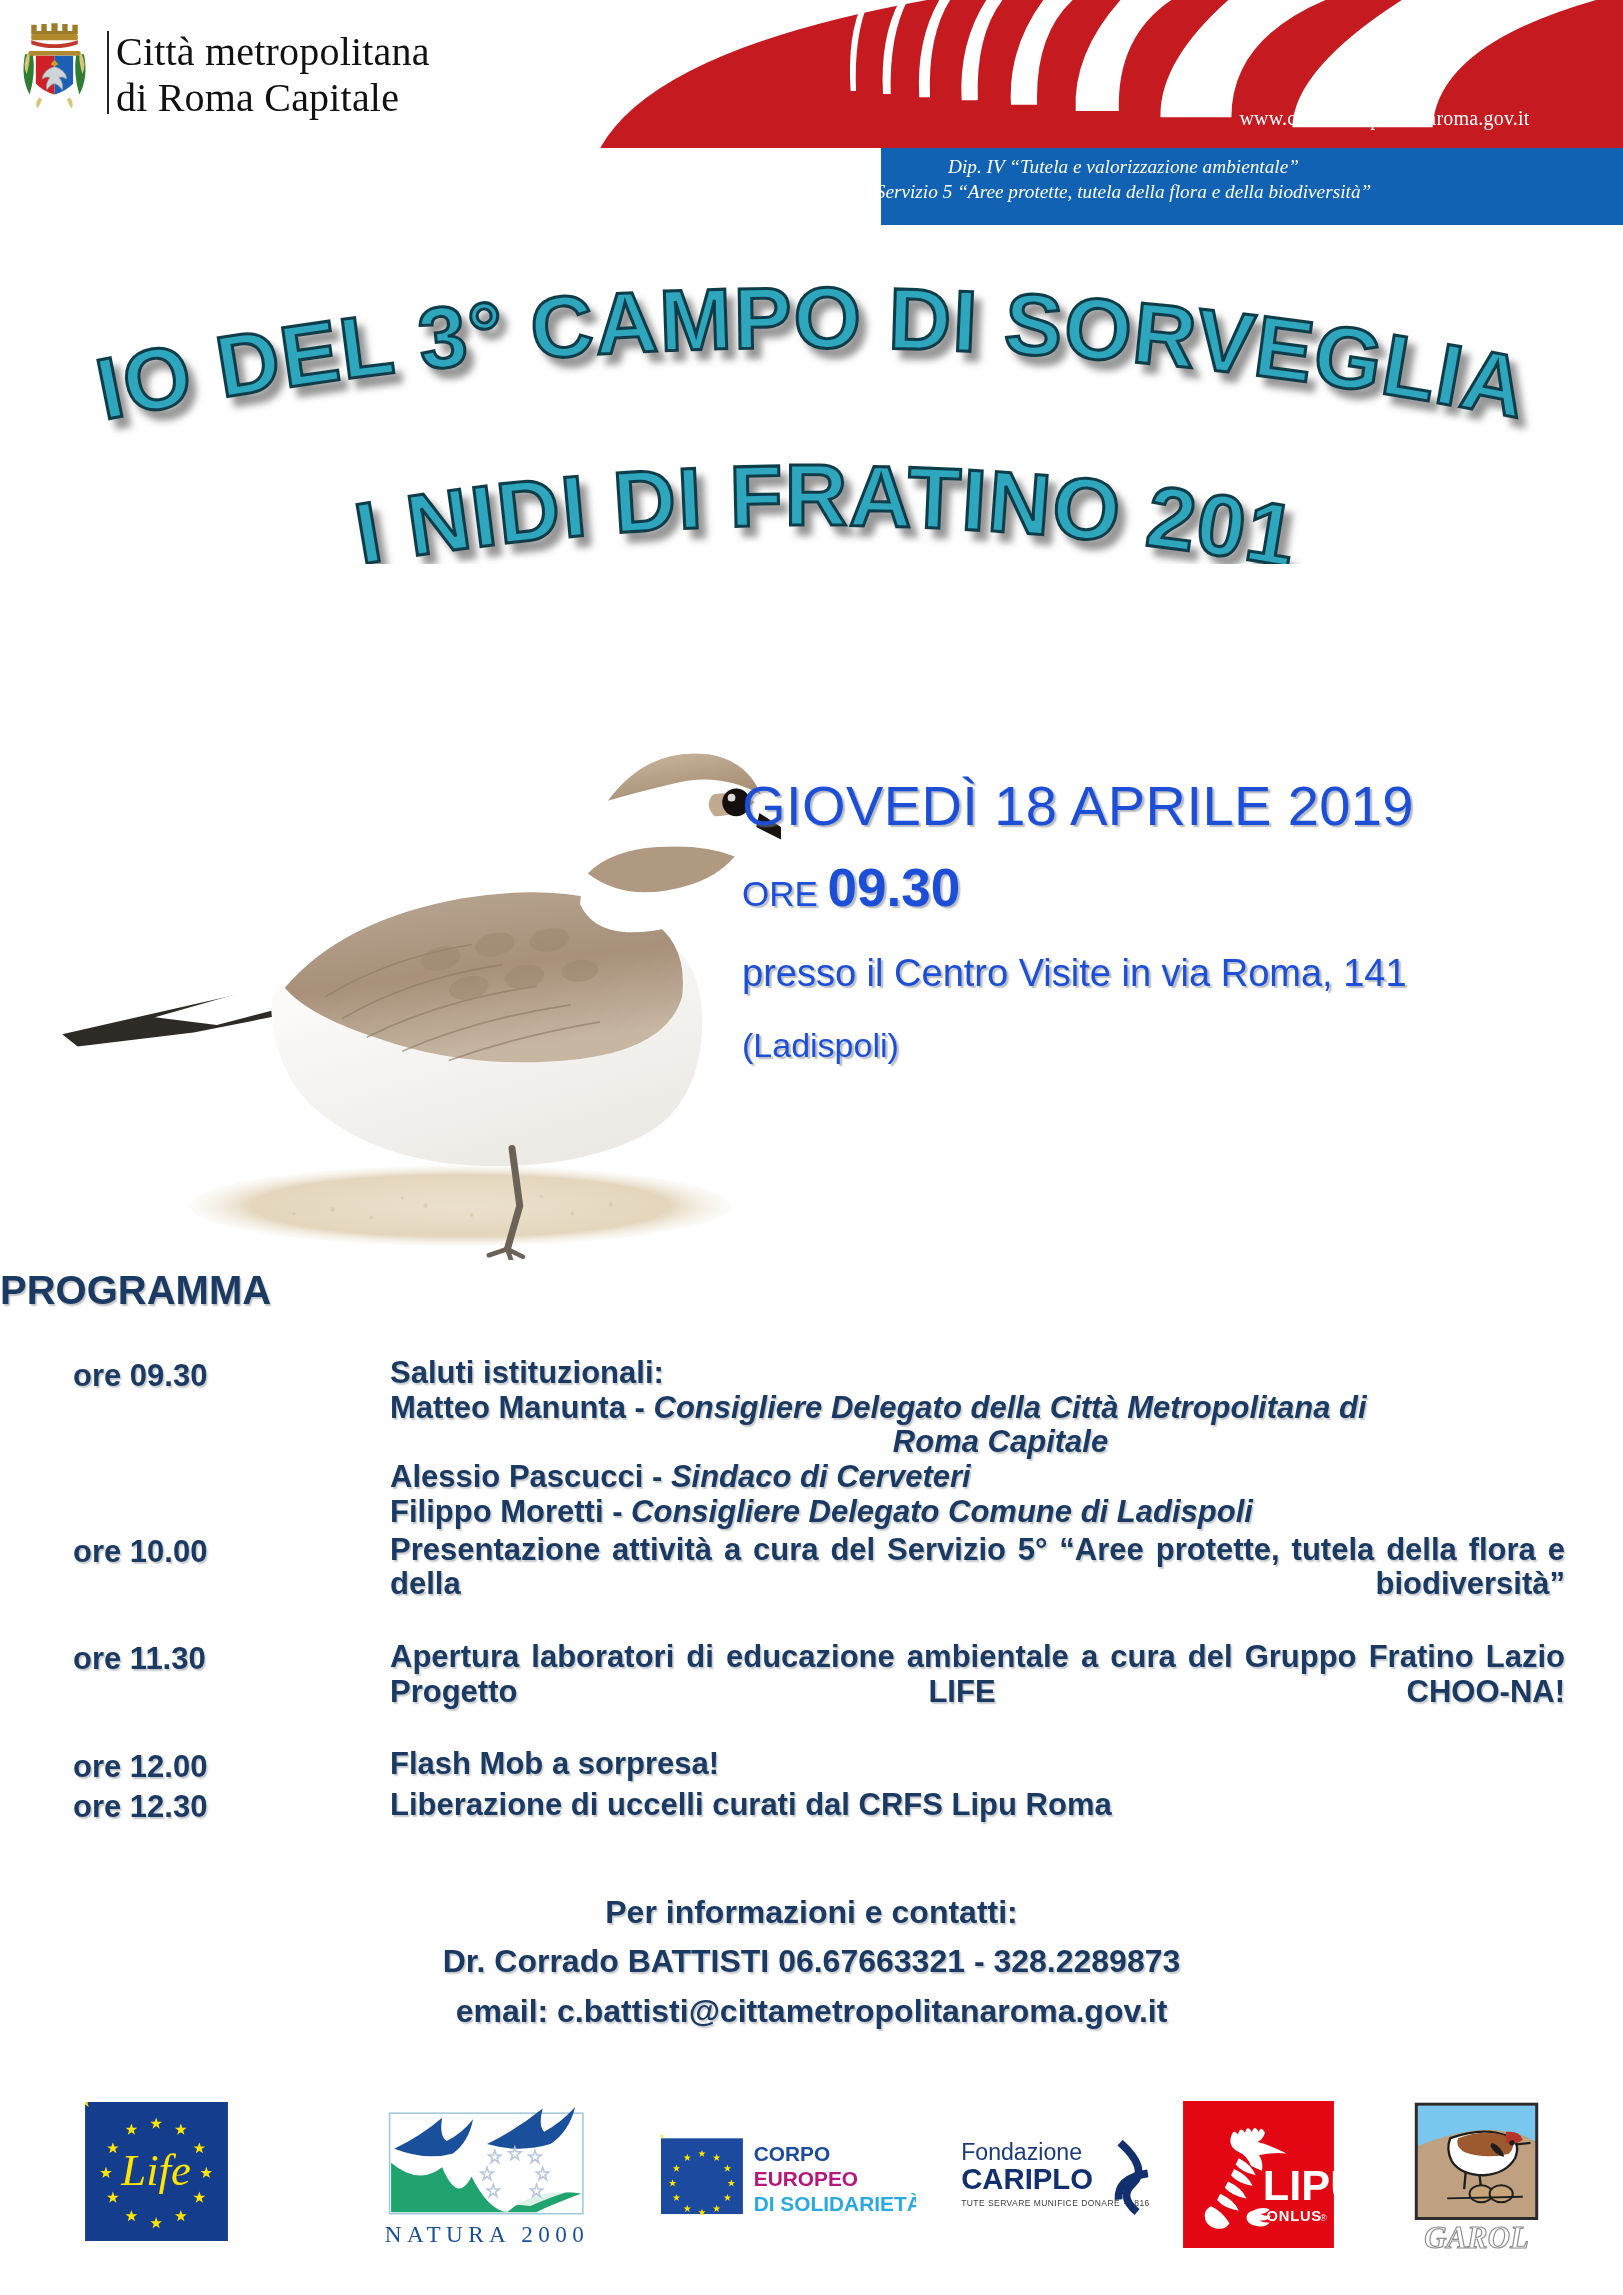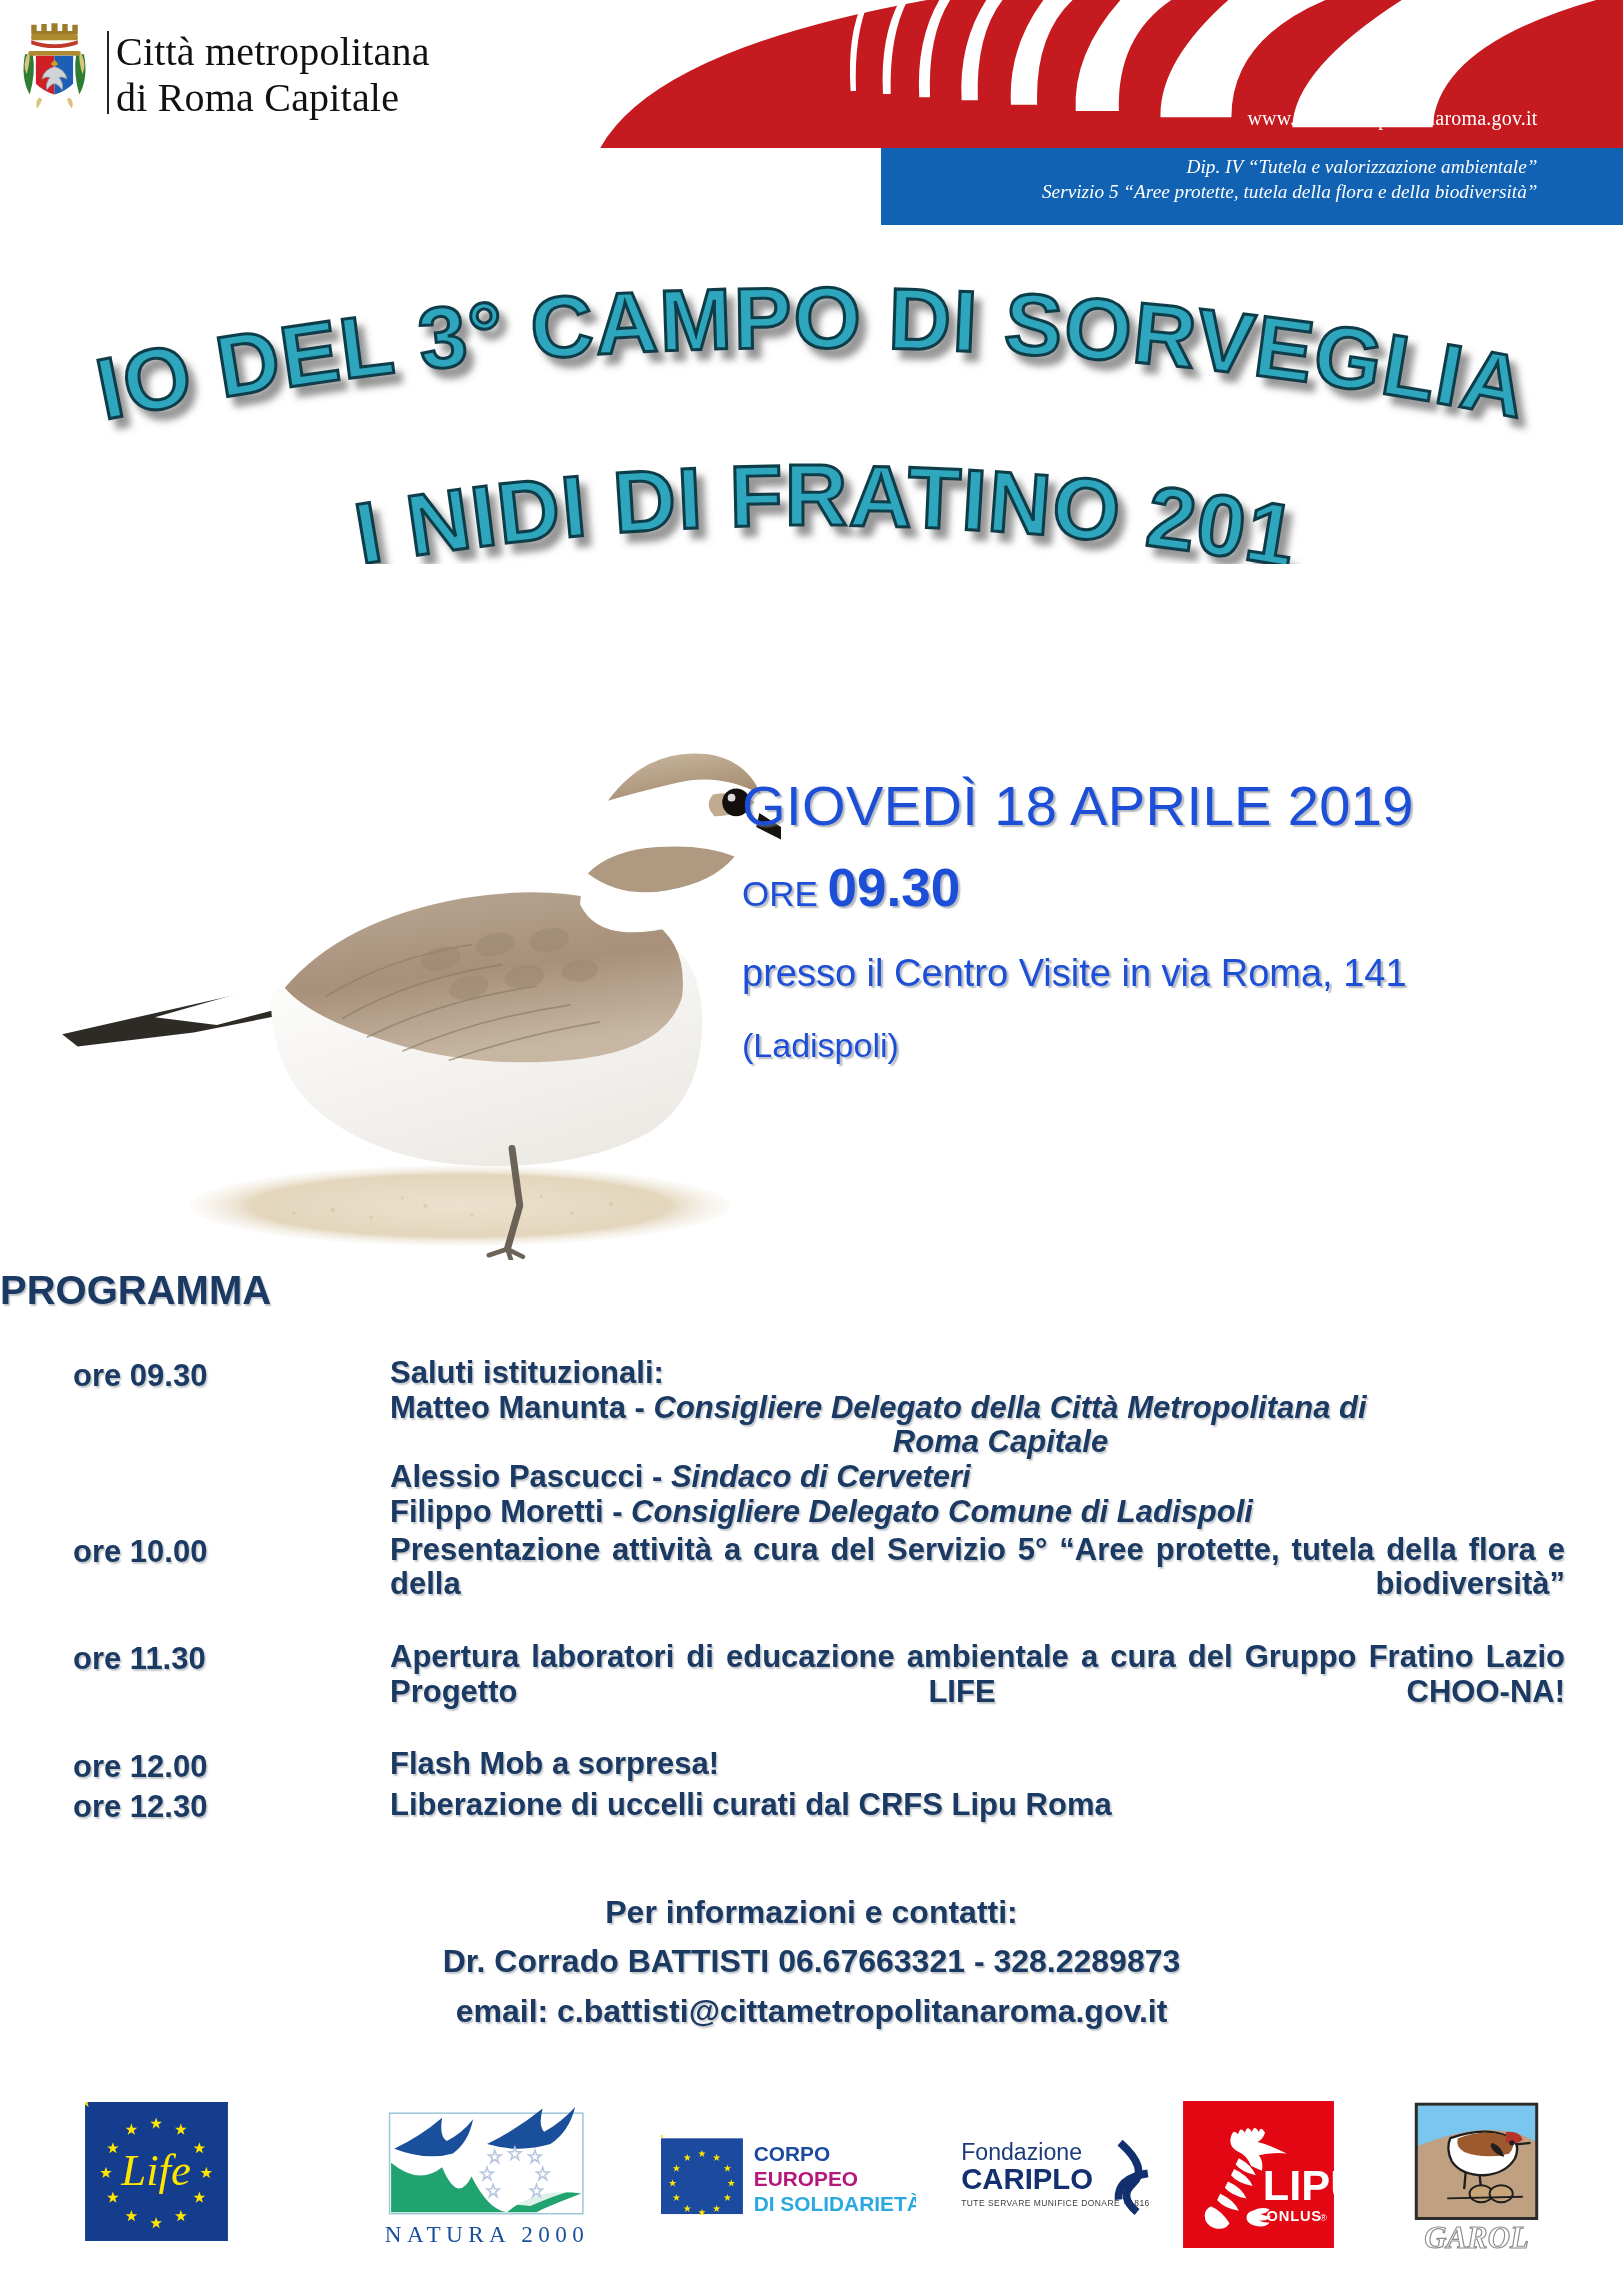--- a/index.html
+++ b/index.html
@@ -1,33 +1,33 @@
 <!DOCTYPE html>
 <html style="font-size:12.4px"><head>
 <meta charset="utf-8">
 <style>
   html,body{margin:0;padding:0;background:#fff;}
   body{width:1623px;height:2295px;position:relative;overflow:hidden;
        font-family:"Liberation Sans",sans-serif;color:#1b3a63;}
 
   
-  .header{position:absolute;left:0;top:0;width:1548px;height:232px;padding-left:8px;}
+  .header{position:absolute;left:0;top:0;width:1548px;height:232px;}
   .hdr-red{position:absolute;left:587px;top:0;width:1036px;height:148px;background:#c51a1f;
            -webkit-clip-path:path("M 340 0 L 1340 0 L 1340 192 L 0 192 Q 10 60 340 0 Z");
            clip-path:path("M 340 0 L 1340 0 L 1340 192 L 0 192 Q 10 60 340 0 Z");}
   .hdr-blue{position:absolute;left:881px;top:148px;width:742px;height:77px;background:#1262b3;}
   .hdr-swoosh{position:absolute;left:587px;top:0;width:1036px;height:148px;overflow:hidden;}
   .hdr-swoosh svg{display:block;}
   .crest{position:absolute;left:7.7px;top:17px;width:93px;height:93px;}
   .org-title{position:absolute;left:116px;top:29px;font-family:"Liberation Serif",serif;
              font-size:40px;line-height:1.16;color:#111;letter-spacing:0.2px;}
   .org-rule{position:absolute;left:107px;top:31px;width:1.5px;height:83px;background:#222;}
   .hdr-url{position:absolute;right:18.5px;top:107px;font-family:"Liberation Serif",serif;
            font-size:20px;color:#fff;letter-spacing:0.2px;}
-  .hdr-dep{position:absolute;right:18.5px;top:155px;width:812px;text-align:right;
+  .hdr-dep{position:absolute;right:18.5px;top:155px;width:812px;text-align:center;
            font-family:"Liberation Serif",serif;font-style:italic;font-size:19.3px;
            line-height:1.28;color:#fff;}
 
   
   .title-wrap{position:absolute;left:0;top:255px;width:1623px;height:309px;}
   .title-wrap svg{display:block;}
 
   
   .bird-box{position:absolute;left:39px;top:595px;width:742px;height:665px;}
   .bird-box svg{display:block;}

